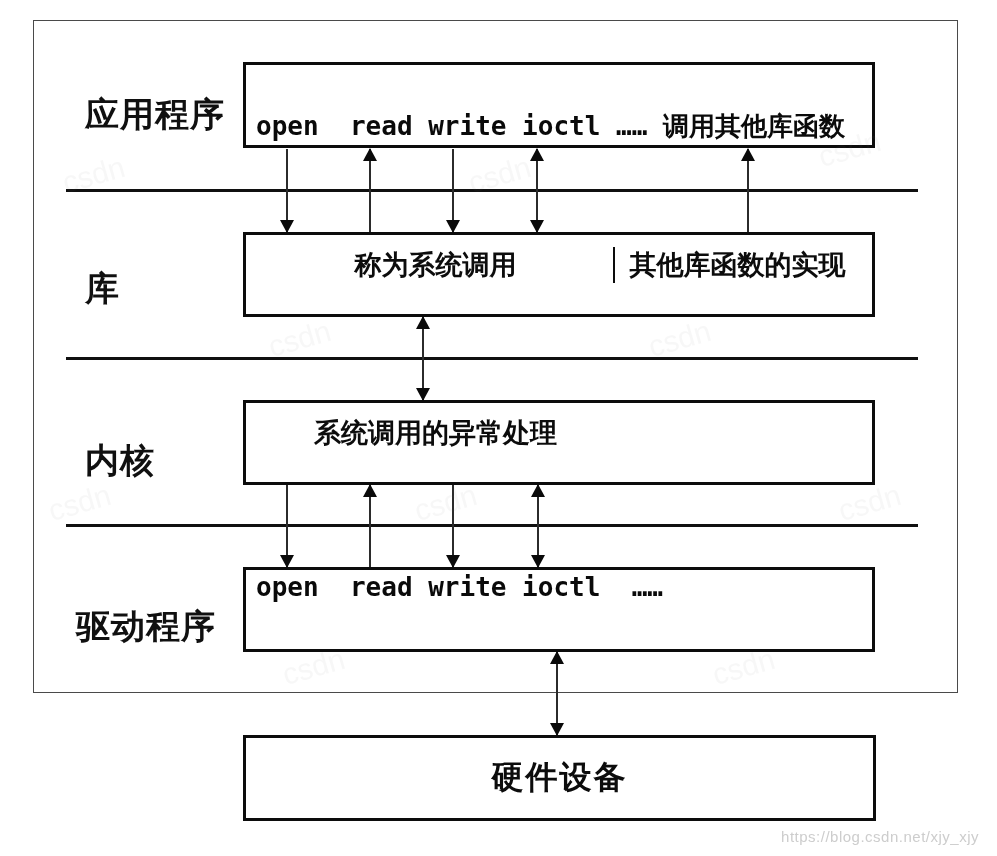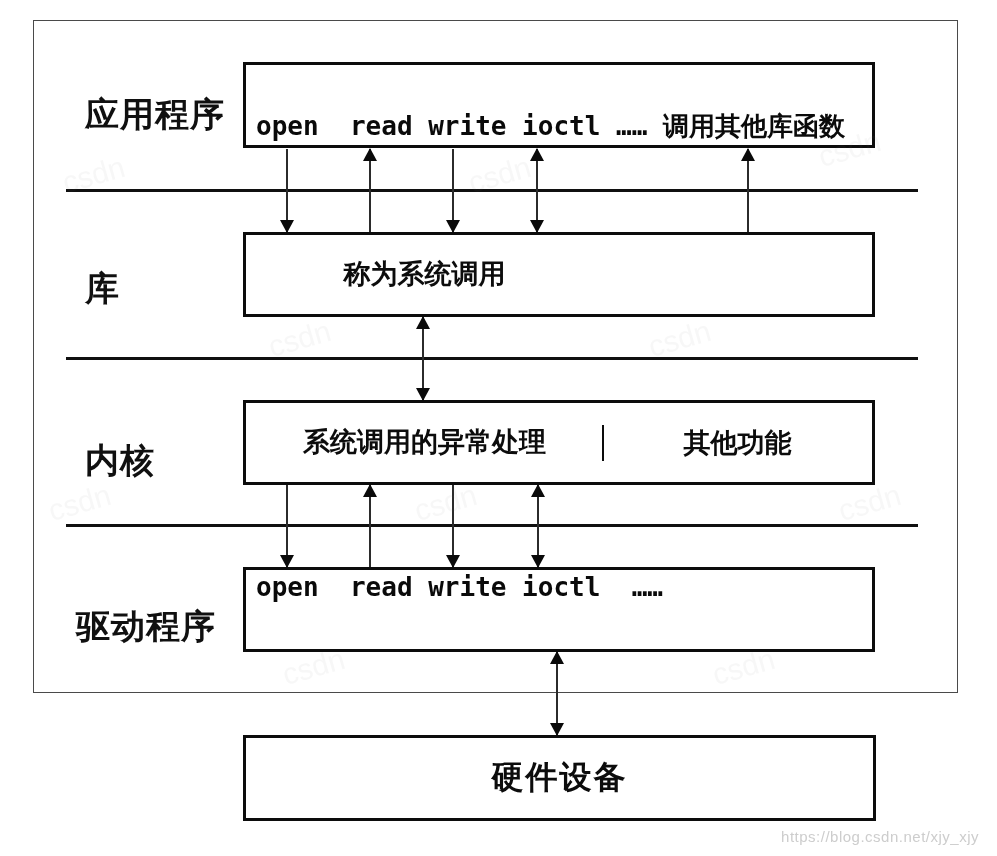--- a/index.html
+++ b/index.html
@@ -17,21 +17,21 @@
   }
   .box{
     position:absolute;border:3px solid #0c0c0c;box-sizing:border-box;background:#fff;
   }
   .mono-line{
     font-family:"DejaVu Sans Mono","Liberation Serif",monospace;
     font-size:26px;font-weight:600;white-space:pre;line-height:1.1;color:#0a0a0a;
   }
   .app-box{display:flex;align-items:flex-end;padding:0 0 4px 10px;}
   .driver-box{display:flex;align-items:flex-start;padding:3px 0 0 10px;}
-  .split-box{display:flex;align-items:center;padding:1px;}
+  .split-box{display:flex;align-items:flex-start;padding:12px;}
   .split-left{
     flex:0 0 355px;display:flex;flex-direction:column;justify-content:center;
     align-items:center;text-align:center;font-size:27px;font-weight:600;line-height:1.35;
   }
   .split-left .swi{font-family:"Liberation Serif",serif;}
   .split-right{
     flex:1 1 auto;border-left:2px solid #0c0c0c;display:flex;justify-content:center;
     align-items:center;text-align:center;font-size:27px;font-weight:600;
   }
   .hw-box{display:flex;justify-content:center;align-items:center;font-size:32px;font-weight:600;letter-spacing:2px;}
@@ -70,28 +70,28 @@
   <div class="layer-label" style="left:76px;top:610px;">驱动程序</div>
 
   <div class="box app-box" style="left:243px;top:62px;width:632px;height:86px;">
     <span class="mono-line">open  read write ioctl …… 调用其他库函数</span>
   </div>
 
   <div class="box split-box" style="left:243px;top:232px;width:632px;height:85px;">
     <div class="split-left">
       <div>称为系统调用</div>
     </div>
+    <div class="split-right">
+      <div>其他库函数的实现</div>
+    </div>
   </div>
 
   <div class="box split-box" style="left:243px;top:400px;width:632px;height:85px;">
     <div class="split-left">
       <div>系统调用的异常处理</div>
-    </div>
-    <div class="split-right">
-      <div>其他功能</div>
     </div>
   </div>
 
   <div class="box hw-box" style="left:243px;top:735px;width:633px;height:86px;">
     <span>硬件设备</span>
   </div>
 
   <div class="box driver-box" style="left:243px;top:567px;width:632px;height:85px;">
     <span class="mono-line">open  read write ioctl  ……</span>
   </div>

